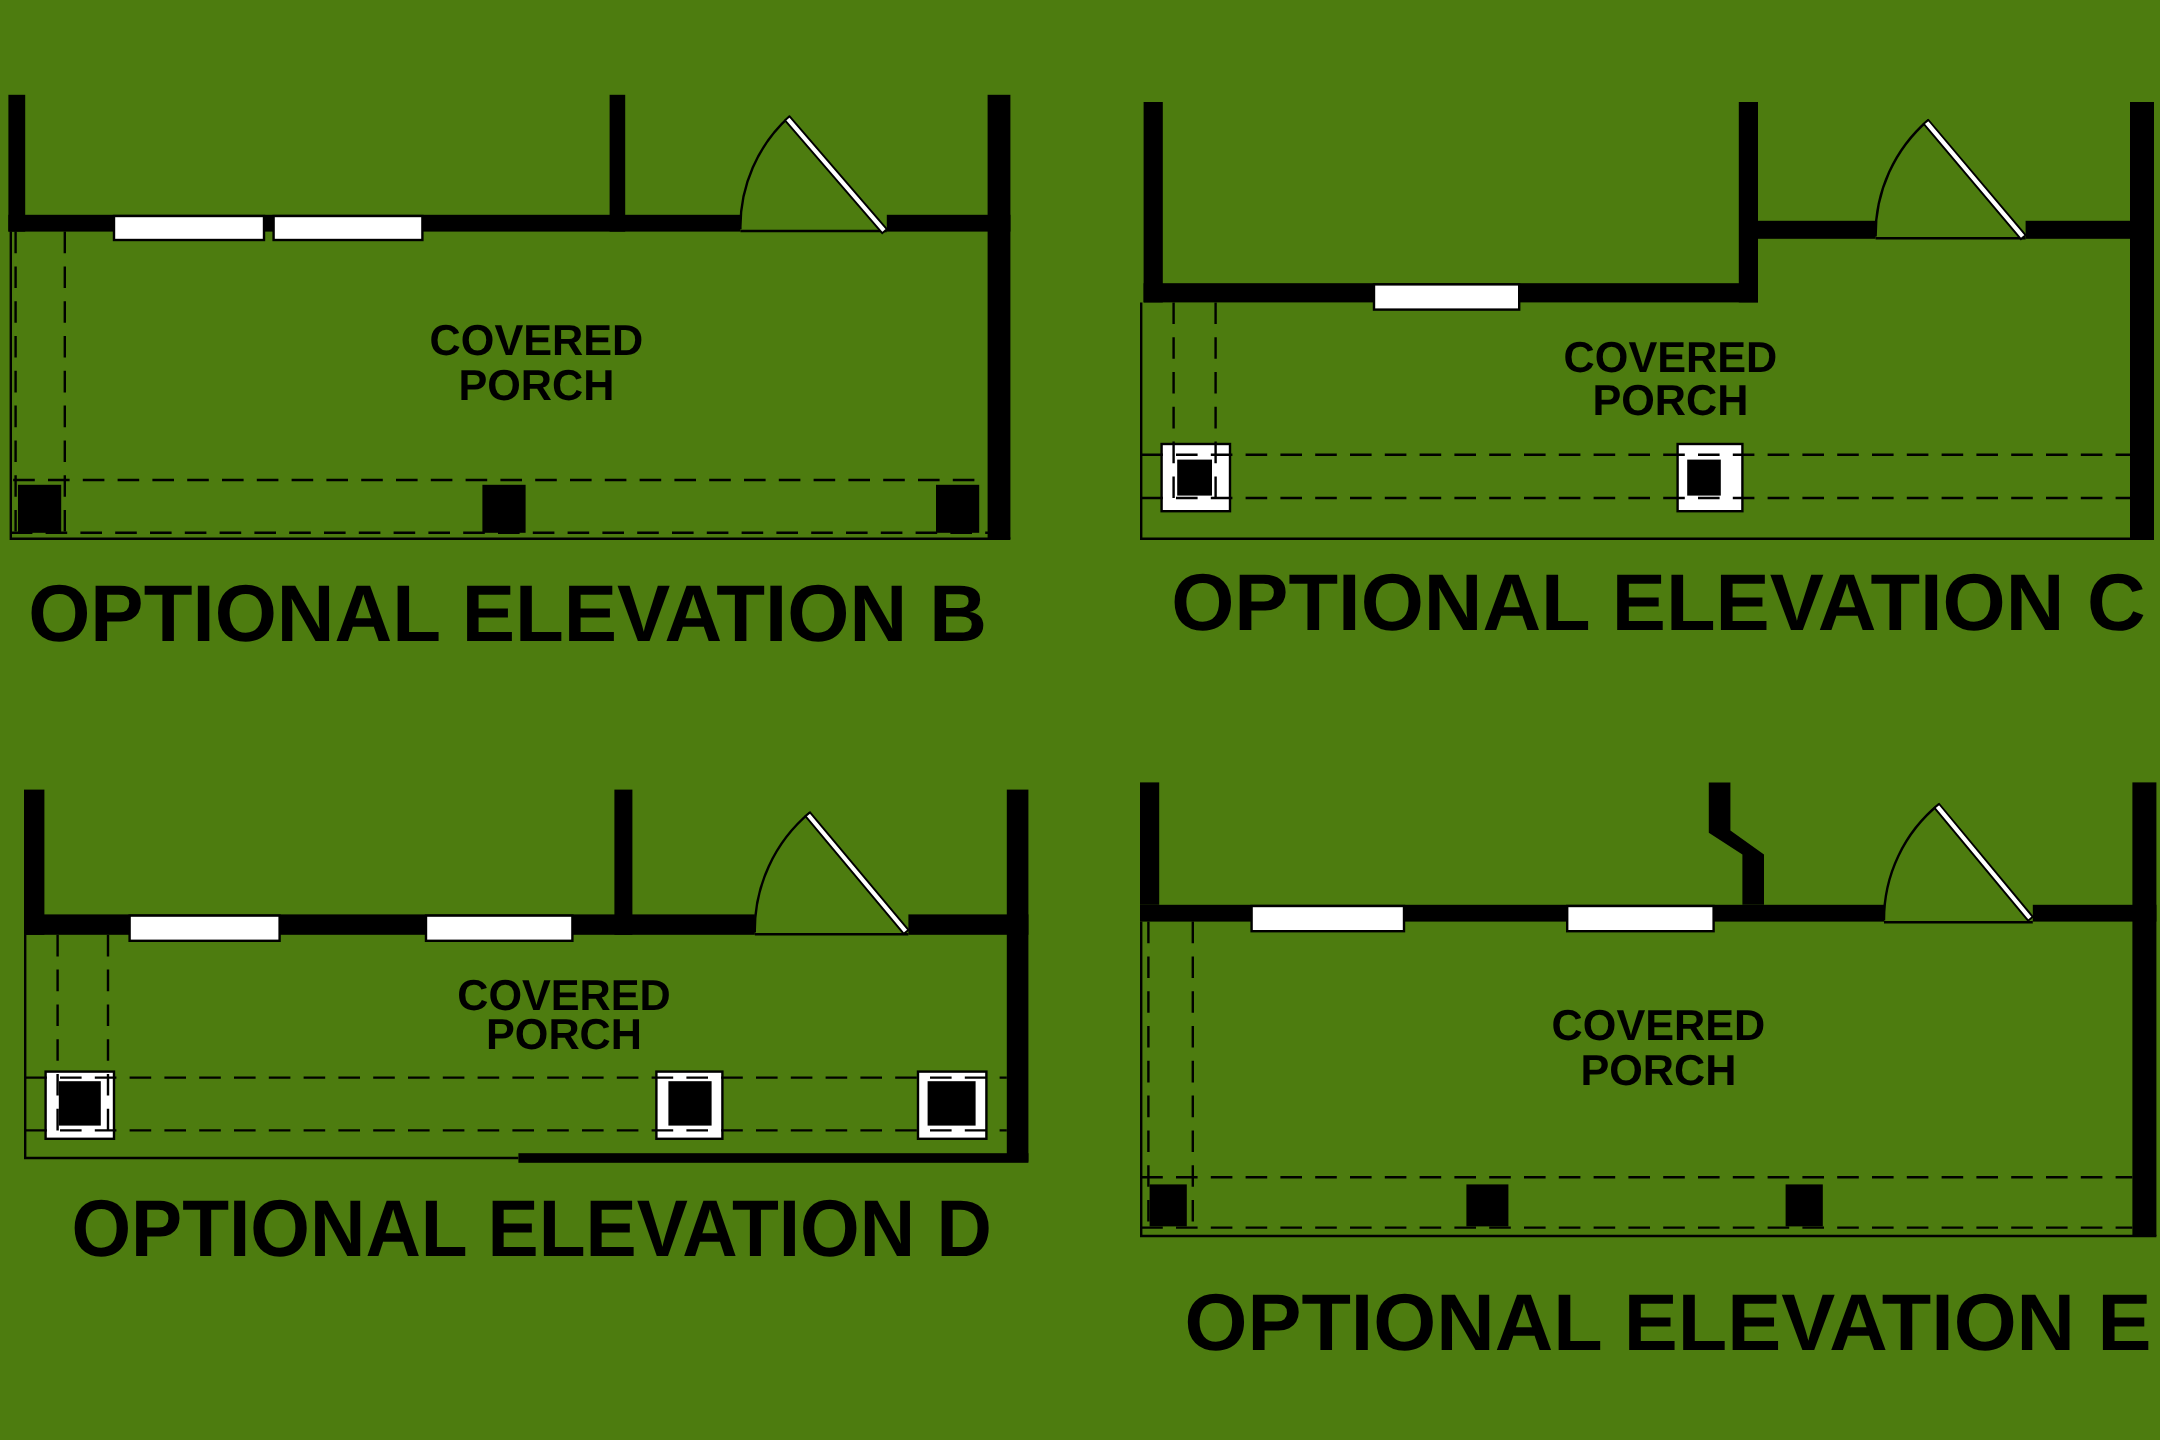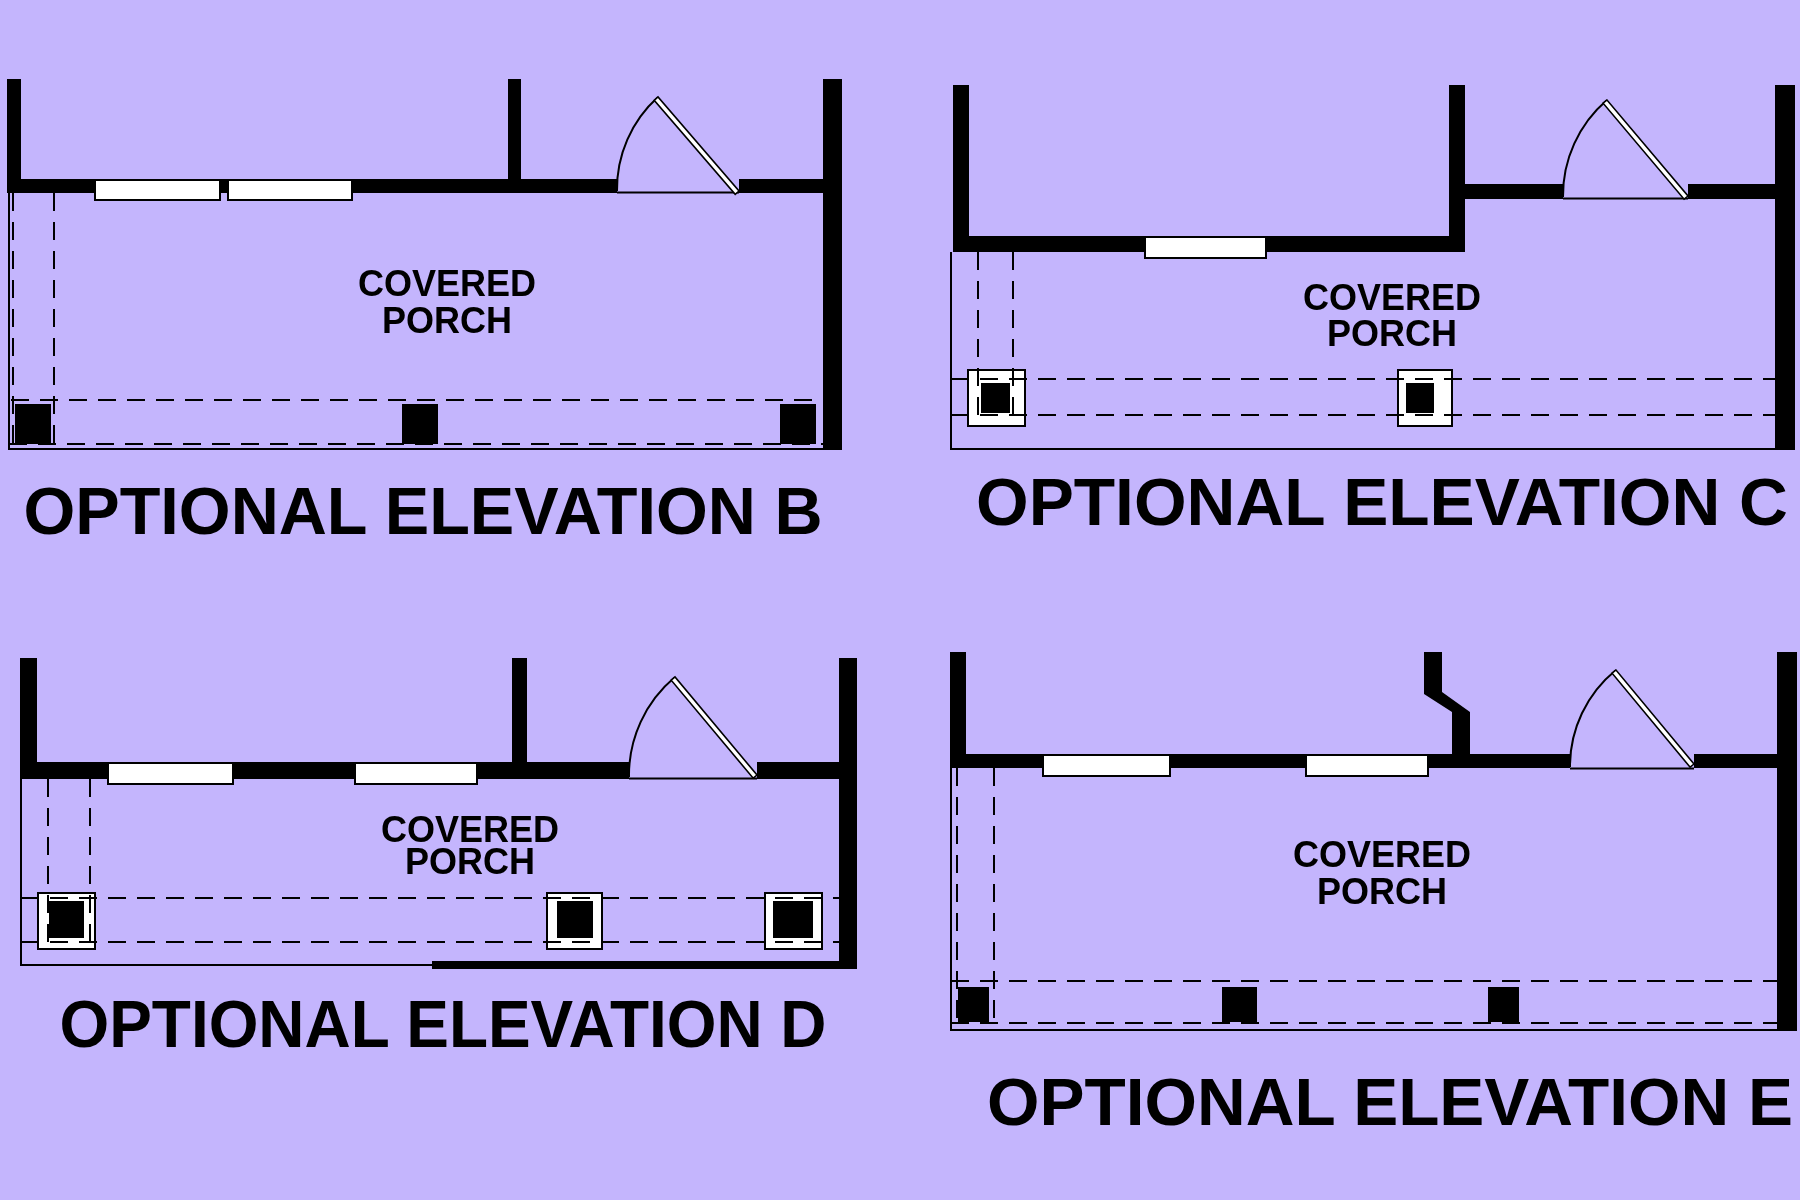--- a/index.html
+++ b/index.html
@@ -1,16 +1,16 @@
 <!DOCTYPE html>
 <html><head>
 <meta charset="utf-8">
 <style>
   html,body{margin:0;padding:0;background:#ffffff;}
-  .sheet{position:relative;width:1800px;height:1200px;background:#c4b5fd;overflow:hidden;}
+  .sheet{position:relative;width:1800px;height:1200px;background:#4d7c0f;overflow:hidden;}
   svg{display:block;}
   .ink{fill:#000000;}
   .thin{stroke:#000000;stroke-width:2;fill:none;}
   .dash{stroke:#000000;stroke-width:2;fill:none;stroke-dasharray:18 11;}
   .wind{fill:#ffffff;stroke:#000000;stroke-width:2;}
   .slab{fill:#ffffff;stroke:#000000;stroke-width:1.6;}
   .postbox{fill:#ffffff;stroke:#000000;stroke-width:2;}
   .porch-label{font-family:"Liberation Sans","DejaVu Sans",sans-serif;font-weight:bold;font-size:36px;fill:#000000;}
   .panel-title{font-family:"Liberation Sans","DejaVu Sans",sans-serif;font-weight:bold;font-size:67px;fill:#000000;}
 </style>

